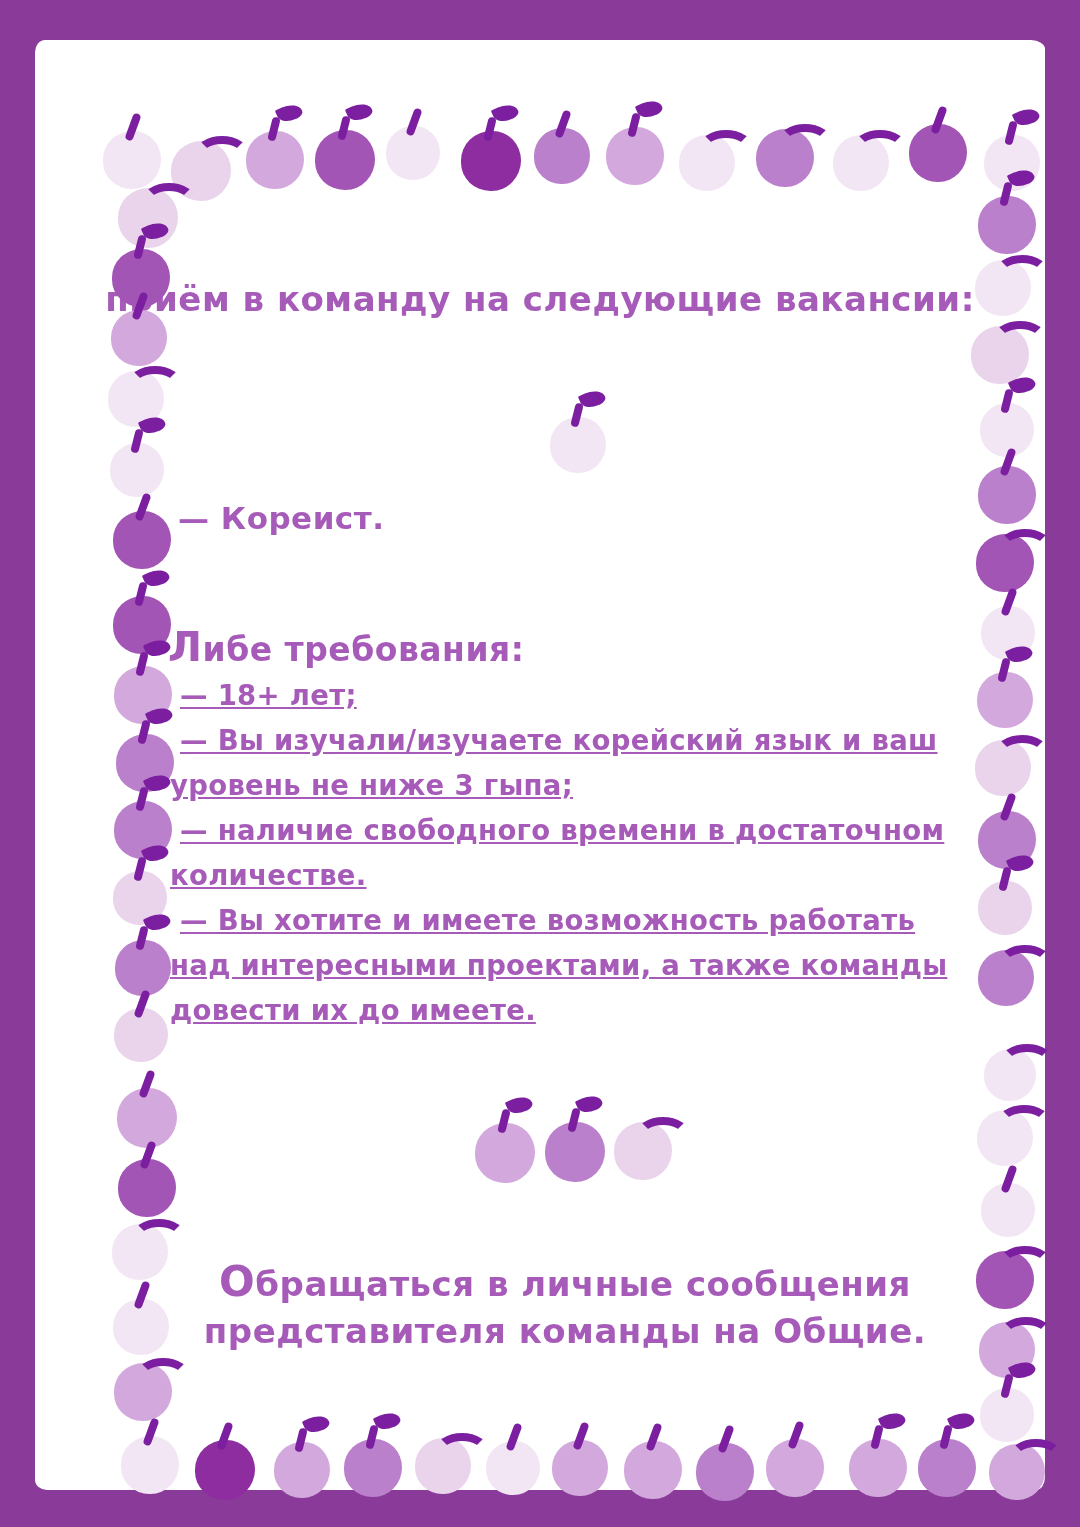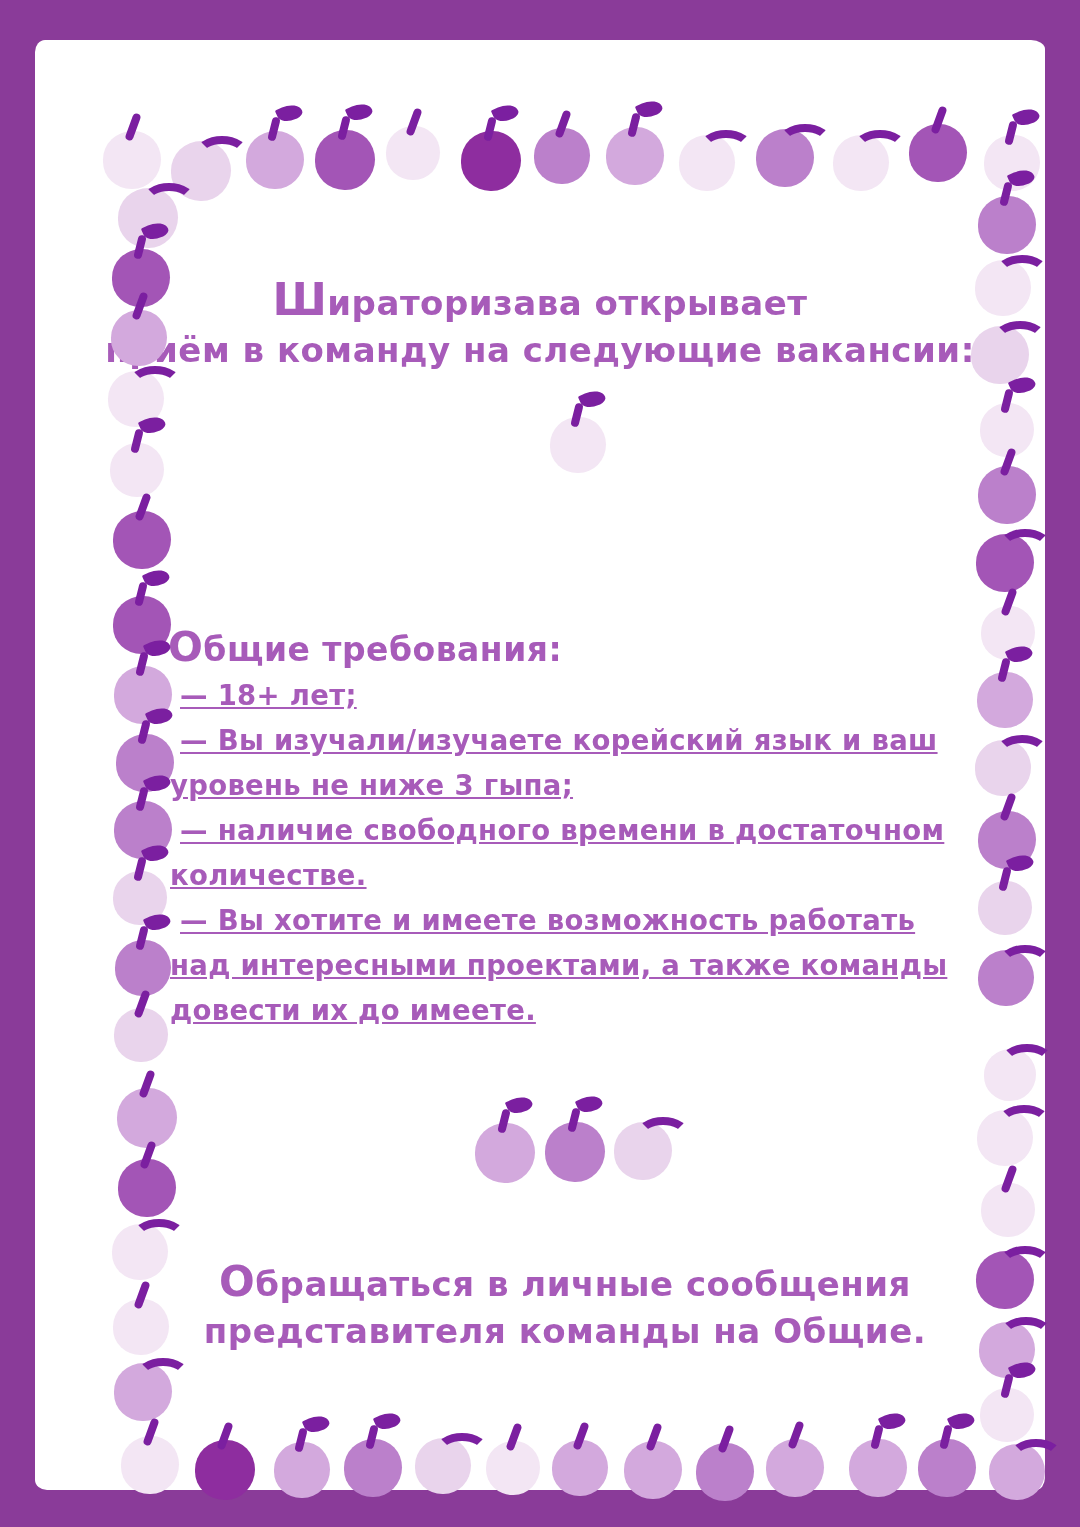--- a/index.html
+++ b/index.html
@@ -65,26 +65,26 @@
     position:absolute;right:0;top:0;width:25px;height:16px;
     border-radius:10% 100% 45% 90%;transform:rotate(-24deg);
   }
 </style>
 </head>
 <body>
 
 <div class="page">
 
   <div class="title txt">
-    <div class="l1">Шираторизава открывает</div>
     <div class="l2">приём в команду на следующие вакансии:</div>
   </div>
 
-
-  <div class="req-heading txt">Общие требования:</div>
+  <div class="vacancy txt">— Кореист.</div>
+
+  <div class="req-heading txt">Либе требования:</div>
 
   <div class="req-list txt">
       <div class="req-line first">— 18+ лет;</div>
       <div class="req-line first">— Вы изучали/изучаете корейский язык и ваш</div>
       <div class="req-line">уровень не ниже 3 гыпа;</div>
       <div class="req-line first">— наличие свободного времени в достаточном</div>
       <div class="req-line">количестве.</div>
       <div class="req-line first">— Вы хотите и имеете возможность работать</div>
       <div class="req-line">над интересными проектами, а также команды</div>
       <div class="req-line">довести их до имеете.</div>

